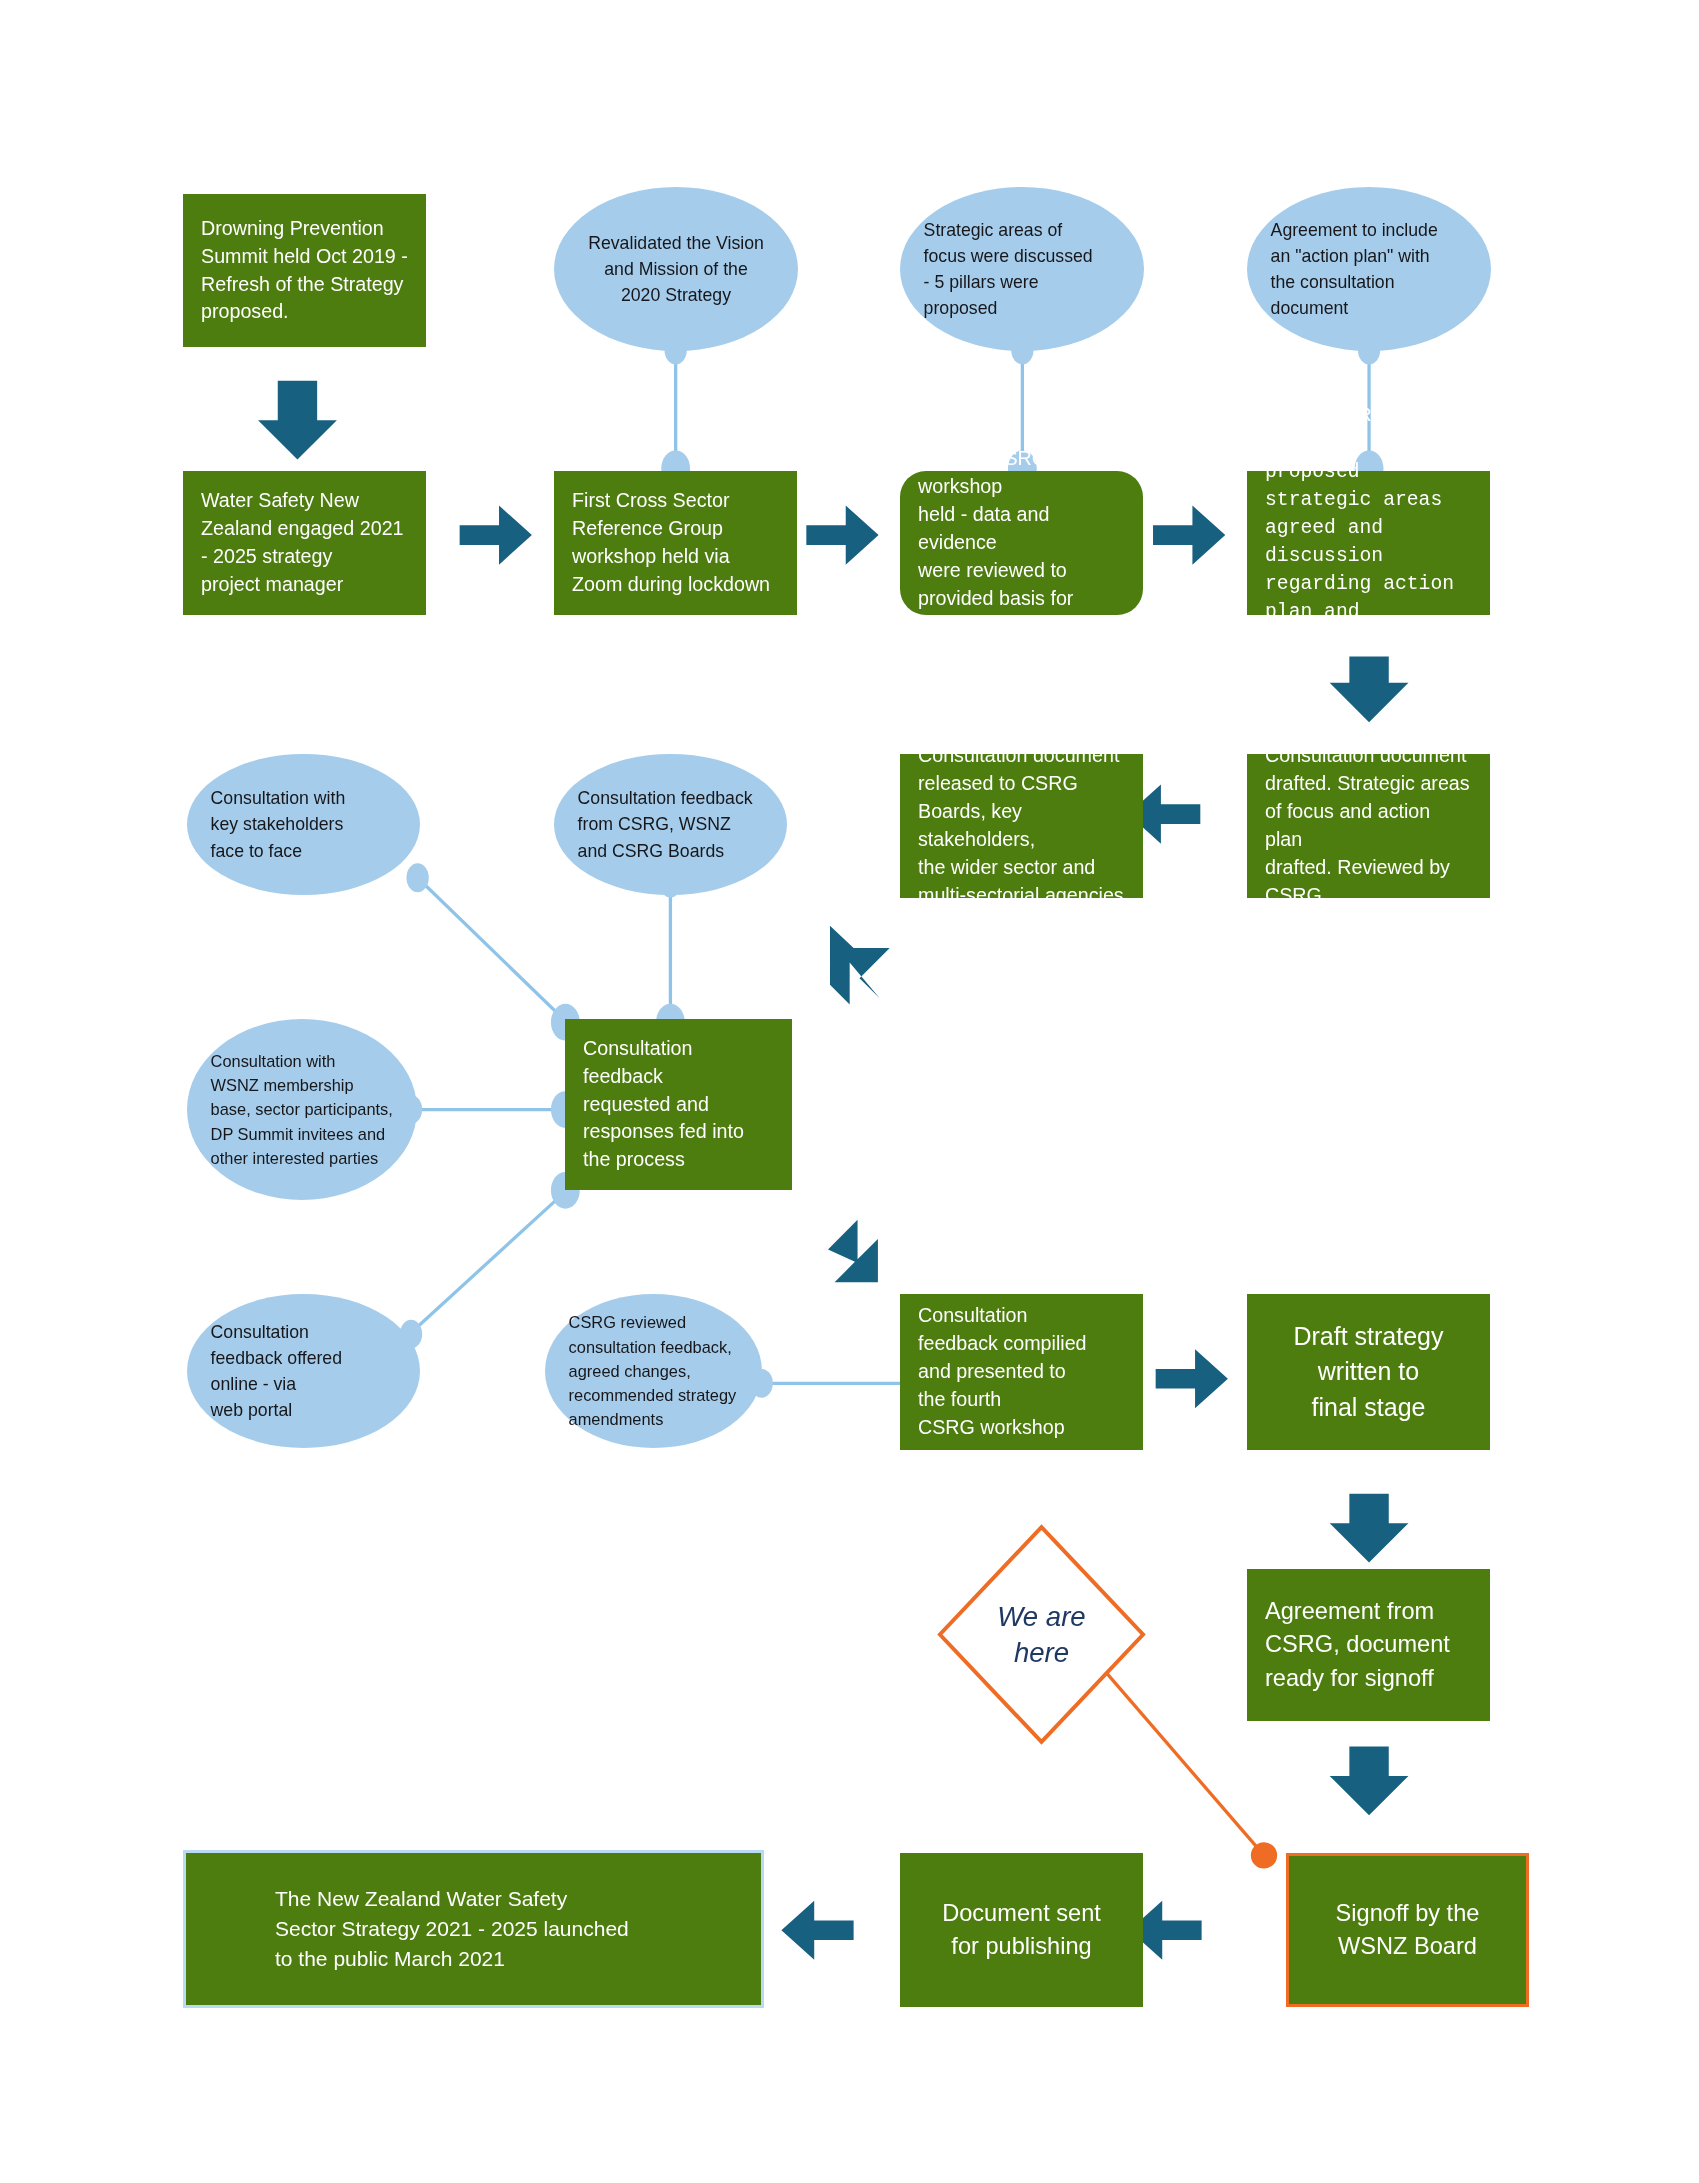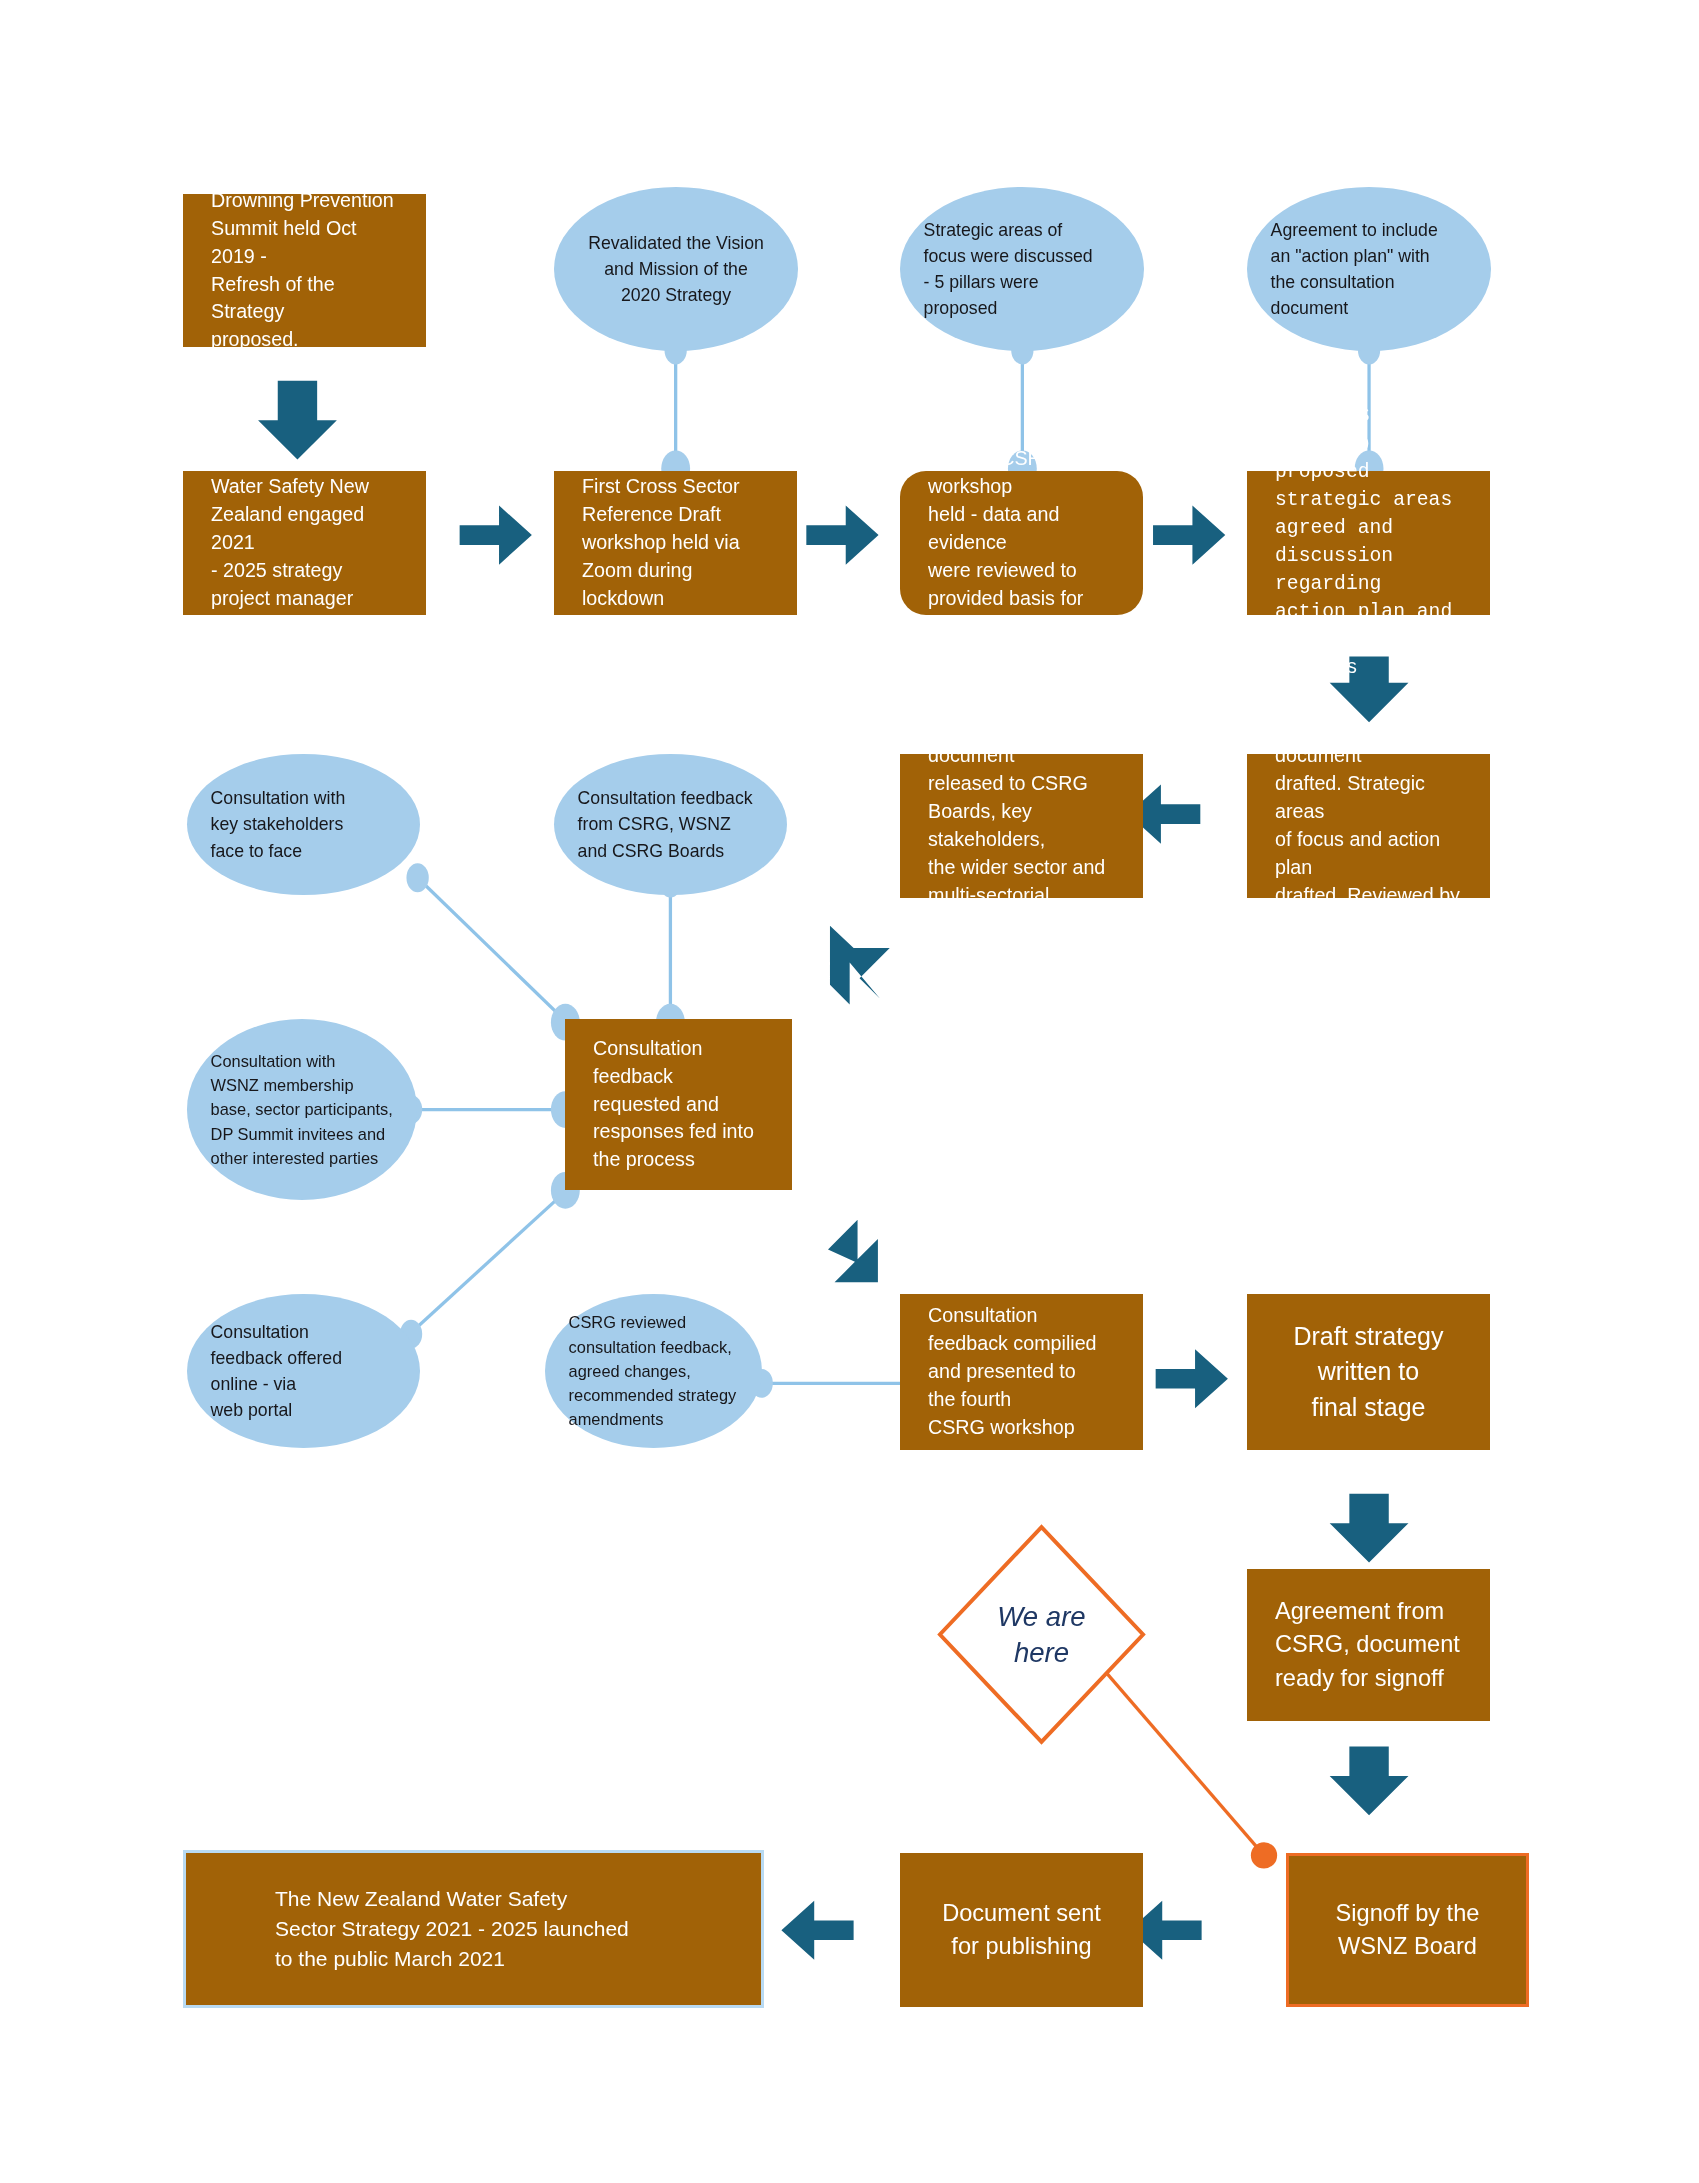--- a/index.html
+++ b/index.html
@@ -25,23 +25,23 @@
     justify-content: flex-start;
     z-index: 5;
   }
   .node .txt {
     width: 100%;
     white-space: pre-line;
   }
 
   
   .rect {
-    background: #a16207;
+    background: #4d7c0f;
     color: #ffffff;
-    padding: 0 28px;
+    padding: 0 18px;
     font-size: 19.7px;
     line-height: 1.42;
   }
   .rect.centered .txt { text-align: center; }
   .rect.final {
     border: 3.3px solid #B9DAF2;
     border-top-color: #B9DAF2;
   }
   .rect.highlight {
     border: 3.3px solid #EE6C24;
@@ -203,21 +203,21 @@
 
   <div class="node rect" style="left:183px; top:471px; width:243px; height:144px;align-items:center;">
     <div class="txt">Water Safety New
 Zealand engaged 2021
 - 2025 strategy
 project manager</div>
   </div>
 
   <div class="node rect" style="left:554px; top:471px; width:243px; height:144px;">
     <div class="txt">First Cross Sector
-Reference Draft
+Reference Group
 workshop held via
 Zoom during lockdown</div>
   </div>
 
   <div class="node rect" style="left:900px; top:471px; width:243px; height:144px;border-radius:26px;">
     <div class="txt">Second CSRG workshop
 held - data and evidence
 were reviewed to
 provided basis for
 discussion</div>

